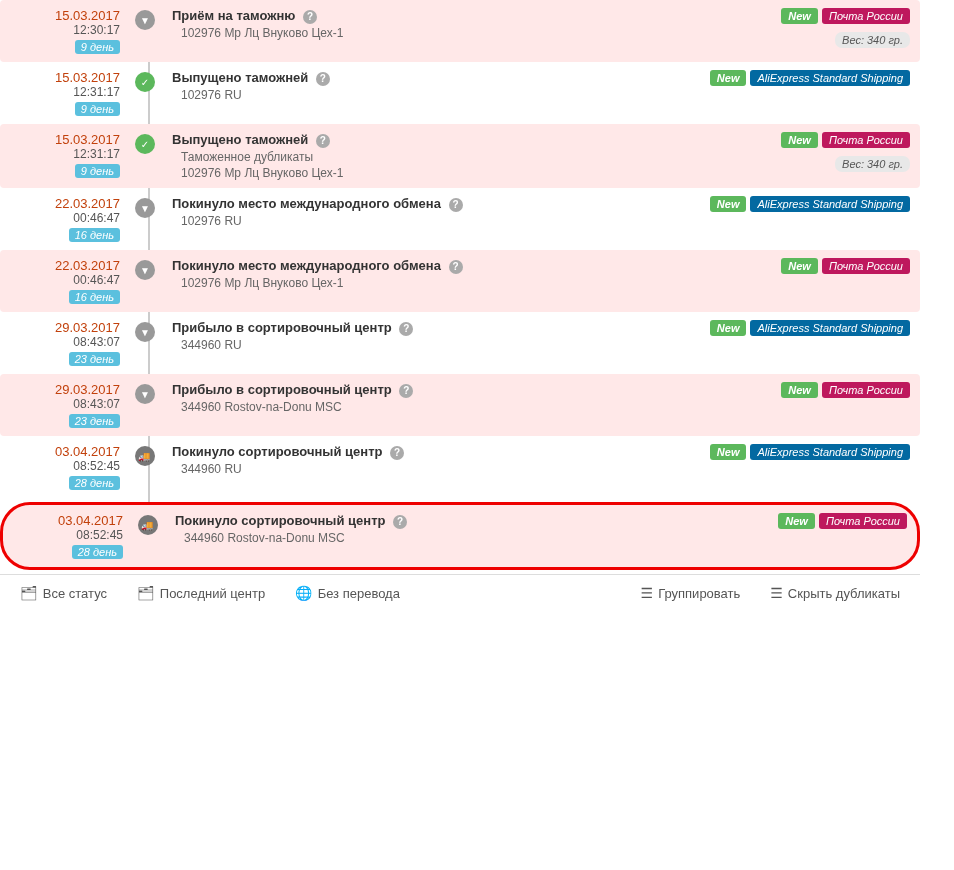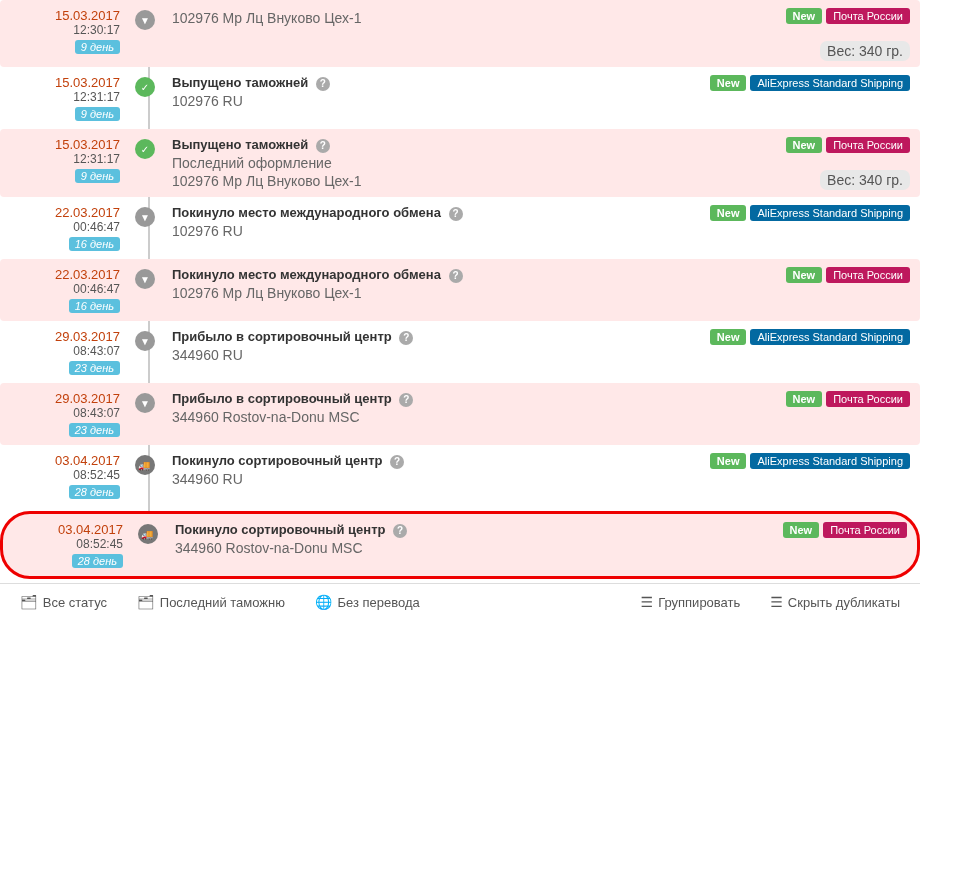--- a/index.html
+++ b/index.html
@@ -117,31 +117,33 @@
     }
 
     .event-title {
       font-weight: bold;
       color: #333;
       font-size: 13px;
     }
 
     .event-subtitle {
       color: #666;
-      font-size: 14px;
+      font-size: 12px;
       margin-top: 2px;
+      margin-left: 9px;
     }
 
     .badges-col {
       display: flex;
       flex-direction: column;
       align-items: flex-end;
-      gap: 19px;
+      gap: 8px;
       min-width: 220px;
       padding-right: 10px;
+      font-style: italic;
     }
 
     .badge-row {
       display: flex;
       gap: 4px;
       align-items: center;
     }
 
     .badge-new {
       background: #5cb85c;
@@ -162,21 +164,21 @@
 
     .badge-carrier.aliexpress {
       background: #0369a1;
     }
 
     .badge-weight {
       background: #e8e8e8;
       color: #555;
       border-radius: 7px;
       padding: 2px 7px;
-      font-size: 14px;
+      font-size: 11px;
       margin-top: 15px;
     }
 
     .help-icon {
       display: inline-block;
       width: 14px;
       height: 14px;
       border-radius: 50%;
       background: #aaa;
       color: #fff;
@@ -224,20 +226,24 @@
       <div class="event-row highlighted">
     <div class="date-col">
       <div class="date-val">15.03.2017</div>
       <div class="time-val">12:30:17</div>
       <div><span class="day-badge">9 день</span></div>
     </div>
     <div class="icon-col">
       <div class="icon-circle gray">▼</div>
     </div>
     <div class="info-col">
+      <div class="event-title">
+        Приём на таможню
+        <span class="help-icon">?</span>
+      </div>
       <div class="event-subtitle">102976 Мр Лц Внуково Цех-1</div>
     </div>
     <div class="badges-col">
       <div class="badge-row">
     <span class="badge-new">New</span>
     <span class="badge-carrier ">Почта России</span>
   </div>
           <div><span class="badge-weight">Вес: 340 гр.</span></div>
     </div>
   </div>
@@ -271,21 +277,21 @@
       <div><span class="day-badge">9 день</span></div>
     </div>
     <div class="icon-col">
       <div class="icon-circle green">✓</div>
     </div>
     <div class="info-col">
       <div class="event-title">
         Выпущено таможней
         <span class="help-icon">?</span>
       </div>
-      <div class="event-subtitle">Последний оформление</div>
+      <div class="event-subtitle">Таможенное дубликаты</div>
           <div class="event-subtitle">102976 Мр Лц Внуково Цех-1</div>
     </div>
     <div class="badges-col">
       <div class="badge-row">
     <span class="badge-new">New</span>
     <span class="badge-carrier ">Почта России</span>
   </div>
           <div><span class="badge-weight">Вес: 340 гр.</span></div>
     </div>
   </div>
@@ -429,21 +435,21 @@
   </div>
     </div>
 
   <div class="footer-bar">
     <a class="footer-btn">
       <span class="footer-icon">🗂</span>
       <span>Все статус</span>
     </a>
     <a class="footer-btn">
       <span class="footer-icon">🗂</span>
-      <span>Последний таможню</span>
+      <span>Последний центр</span>
     </a>
     <a class="footer-btn">
       <span class="footer-icon">🌐</span>
       <span>Без перевода</span>
     </a>
     <div class="footer-spacer"></div>
     <a class="footer-btn">
       <span class="footer-icon">☰</span>
       <span>Группировать</span>
     </a>

